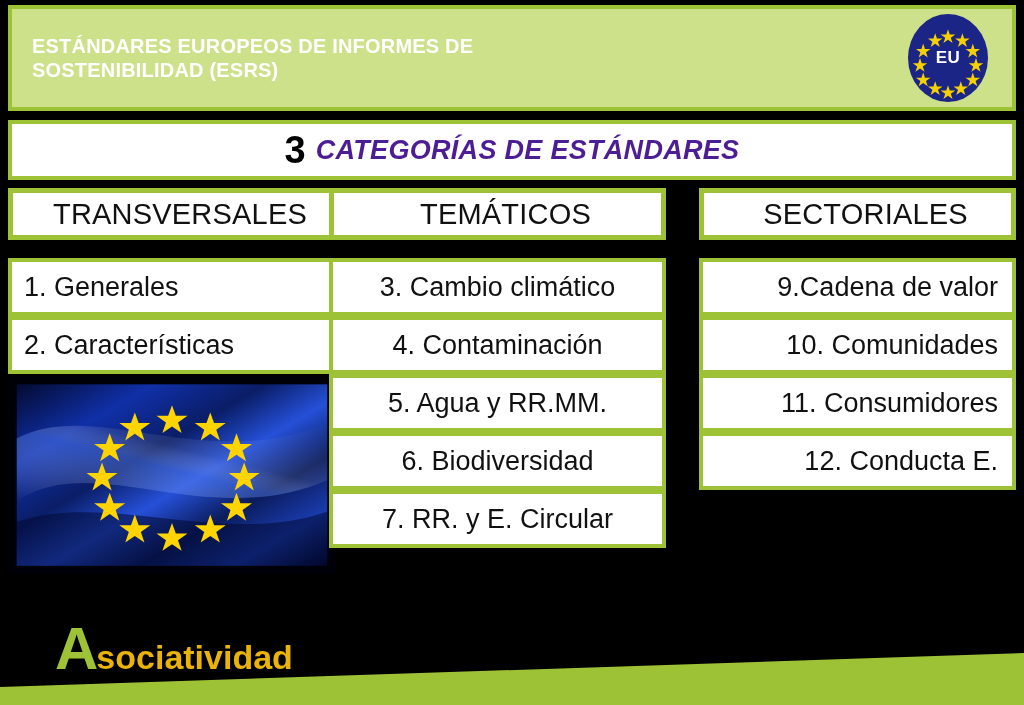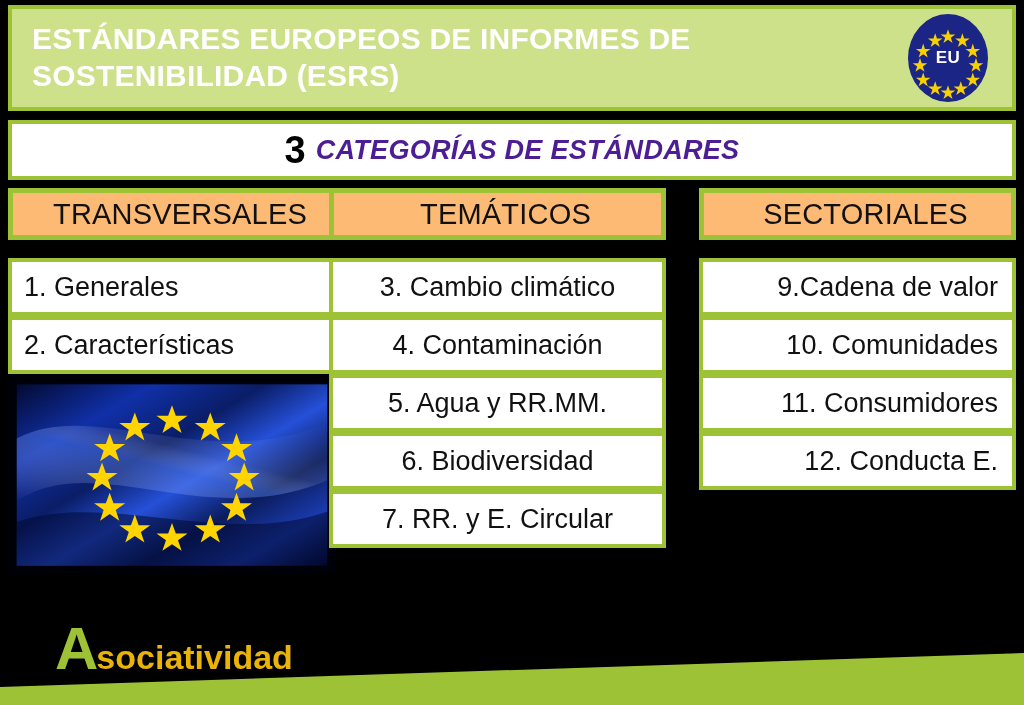--- a/index.html
+++ b/index.html
@@ -29,21 +29,21 @@
     height: 106px;
     background: #cde08a;
     border: 4px solid #9dc236;
     box-sizing: border-box;
     display: flex;
     align-items: center;
   }
   .header-title {
     flex: 1 1 auto;
     color: #ffffff;
-    font-size: 30px;
+    font-size: 20px;
     font-weight: bold;
     line-height: 1.22;
     letter-spacing: 0.2px;
     padding-left: 20px;
     padding-right: 10px;
     white-space: pre-line;
   }
   .eu-badge {
     position: relative;
     flex: 0 0 auto;
@@ -112,21 +112,21 @@
   .column {
     position: absolute;
     top: 0;
   }
   .col-1 { left: 8px;   width: 328px; }
   .col-2 { left: 329px; width: 337px; }
   .col-3 { left: 699px; width: 317px; }
 
   .col-head {
     height: 52px;
-    background: #fdba74;
+    background: #ffffff;
     border: 5px solid #9dc236;
     box-sizing: border-box;
     display: flex;
     align-items: center;
     justify-content: center;
     margin-bottom: 18px;
     padding-left: 16px;
   }
   .col-head span {
     font-size: 29px;

